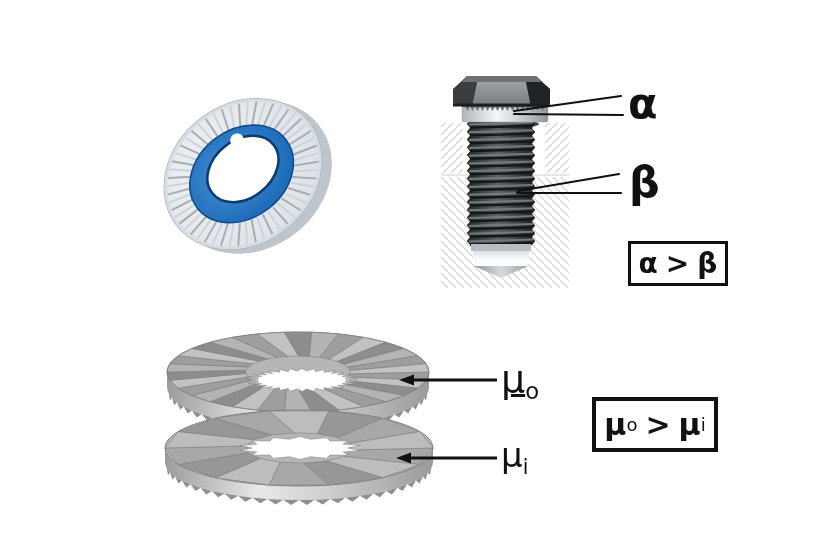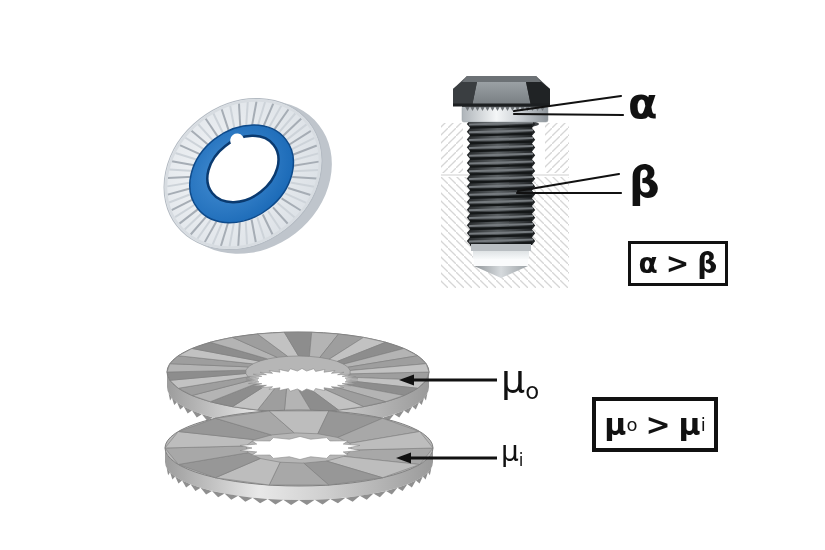--- a/index.html
+++ b/index.html
@@ -13,22 +13,22 @@
   .sub{font-size:0.60em;vertical-align:-0.32em;font-weight:500;}
   .relbox{
     position:absolute;display:flex;align-items:center;justify-content:center;
     background:#fff;color:#111;font-weight:600;white-space:nowrap;
   }
   #angleBox{left:628px;top:241px;width:94px;height:39px;border:3px solid #111;font-size:28px;}
   #muBox{left:592px;top:397px;width:118px;height:47px;border:4px solid #111;font-size:30px;}
   .op{margin:0 8px;}
   #alphaLbl{left:628px;top:82px;font-size:43px;}
   #betaLbl{left:629px;top:161px;font-size:43px;}
-  #muOLbl{left:501px;top:360px;font-size:38px;}
-  #muILbl{left:501px;top:438px;font-size:28px;}
+  #muOLbl{left:501px;top:360px;font-size:38px;text-decoration:underline;}
+  #muILbl{left:501px;top:438px;font-size:34px;}
 </style>
 </head>
 <body>
 
 <div id="canvas">
 
   <svg id="gfx" width="825" height="550" viewBox="0 0 825 550">
     <defs>
       <pattern id="hatchA" width="8" height="8" patternUnits="userSpaceOnUse">
         <path d="M-2,10 L10,-2" stroke="#d6d6d6" stroke-width="1.3" fill="none"></path>

